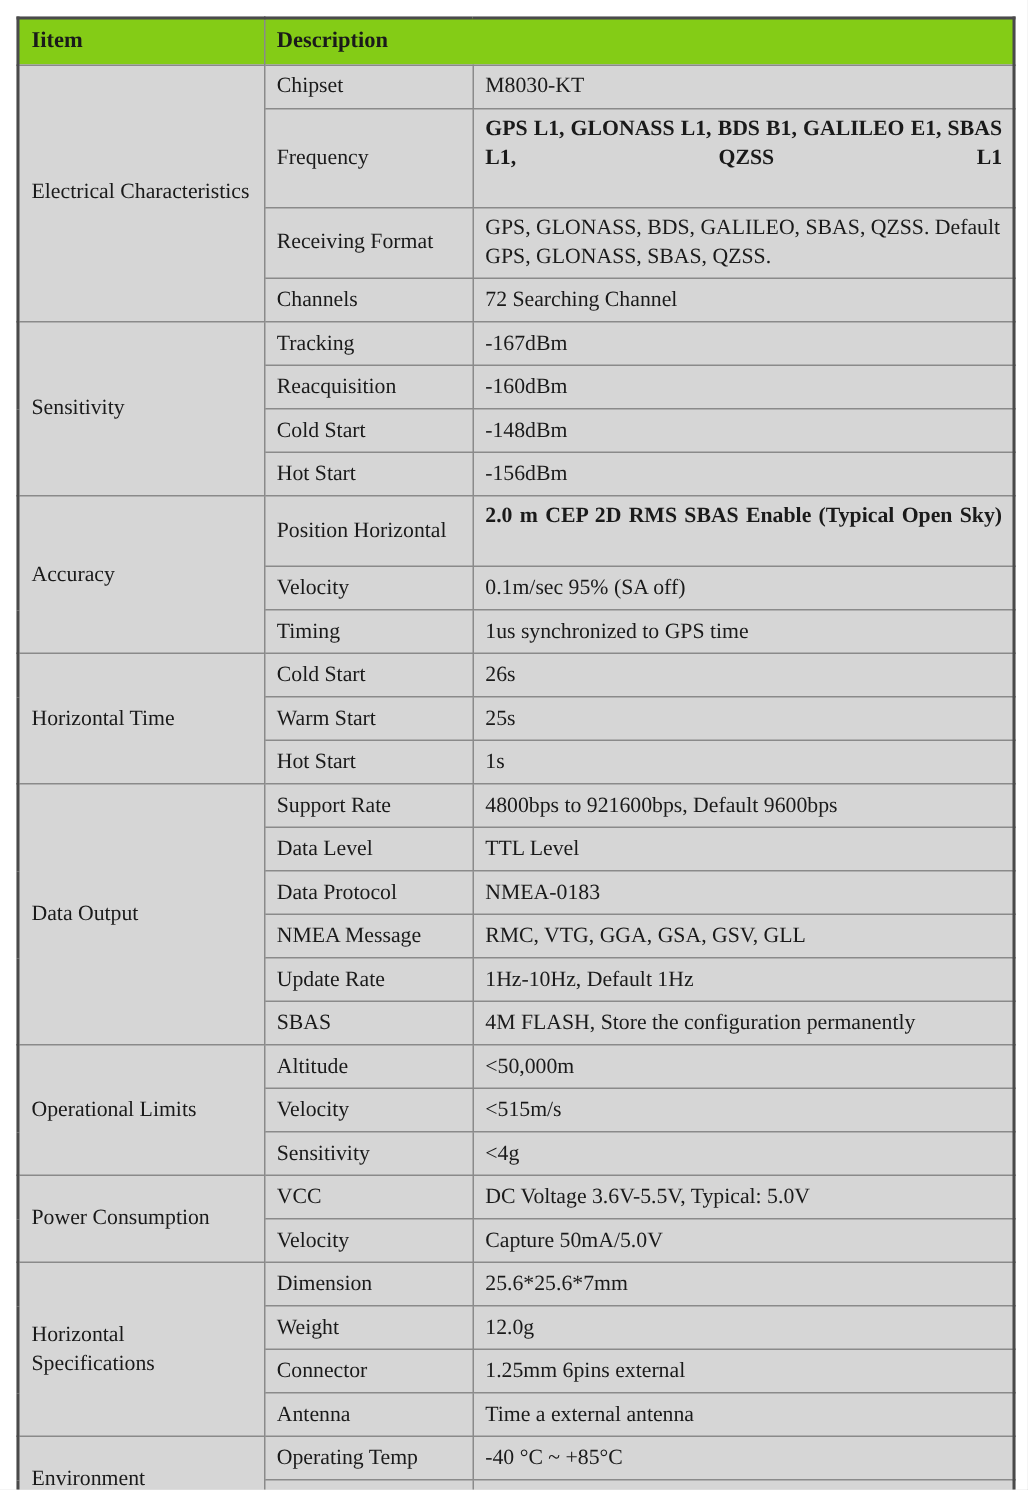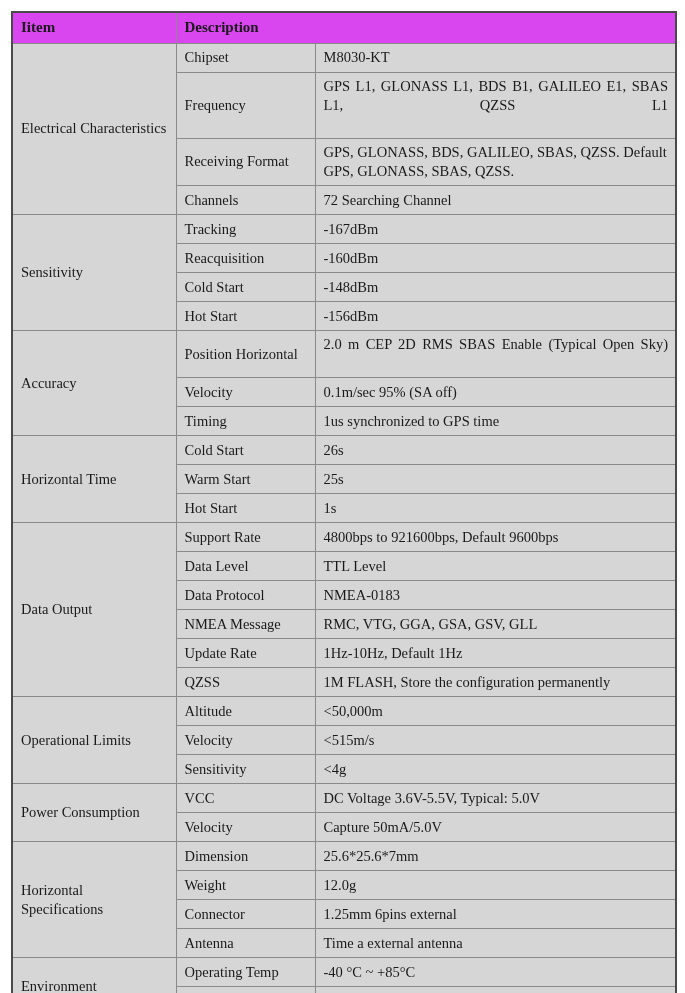--- a/index.html
+++ b/index.html
@@ -35,33 +35,34 @@
     background: #d6d6d6;
     font-size: 14.5px;
     line-height: 1.32;
     padding: 4px 7px 4px 8px;
     vertical-align: middle;
     text-align: left;
     font-weight: normal;
     box-sizing: border-box;
   }
   table.spec-table thead th {
-    background: #d946ef;
+    background: #84cc16;
     font-weight: bold;
     font-size: 15px;
     height: 31px;
     padding-top: 3px;
     padding-bottom: 3px;
   }
   td.group-cell {
     vertical-align: middle;
   }
   td.desc-cell.justify {
     text-align: justify;
     text-justify: inter-word;
+    font-weight: bold;
   }
   td.desc-cell.justify::after {
     content: "";
     display: inline-block;
     width: 100%;
   }
   .row-1 > td { height: 29px; }
   .row-2 > td { height: 46px; }
 </style>
 </head>
@@ -156,22 +157,22 @@
         </tr>
         <tr class="row-1">
           <td class="sub-cell">NMEA Message</td>
           <td class="desc-cell">RMC, VTG, GGA, GSA, GSV, GLL</td>
         </tr>
         <tr class="row-1">
           <td class="sub-cell">Update Rate</td>
           <td class="desc-cell">1Hz-10Hz, Default 1Hz</td>
         </tr>
         <tr class="row-1">
-          <td class="sub-cell">QZSS</td>
-          <td class="desc-cell">1M FLASH, Store the configuration permanently</td>
+          <td class="sub-cell">SBAS</td>
+          <td class="desc-cell">4M FLASH, Store the configuration permanently</td>
         </tr>
         <tr class="row-1">
           <td class="group-cell" rowspan="3">Operational Limits</td>
           <td class="sub-cell">Altitude</td>
           <td class="desc-cell">&lt;50,000m</td>
         </tr>
         <tr class="row-1">
           <td class="sub-cell">Velocity</td>
           <td class="desc-cell">&lt;515m/s</td>
         </tr>

